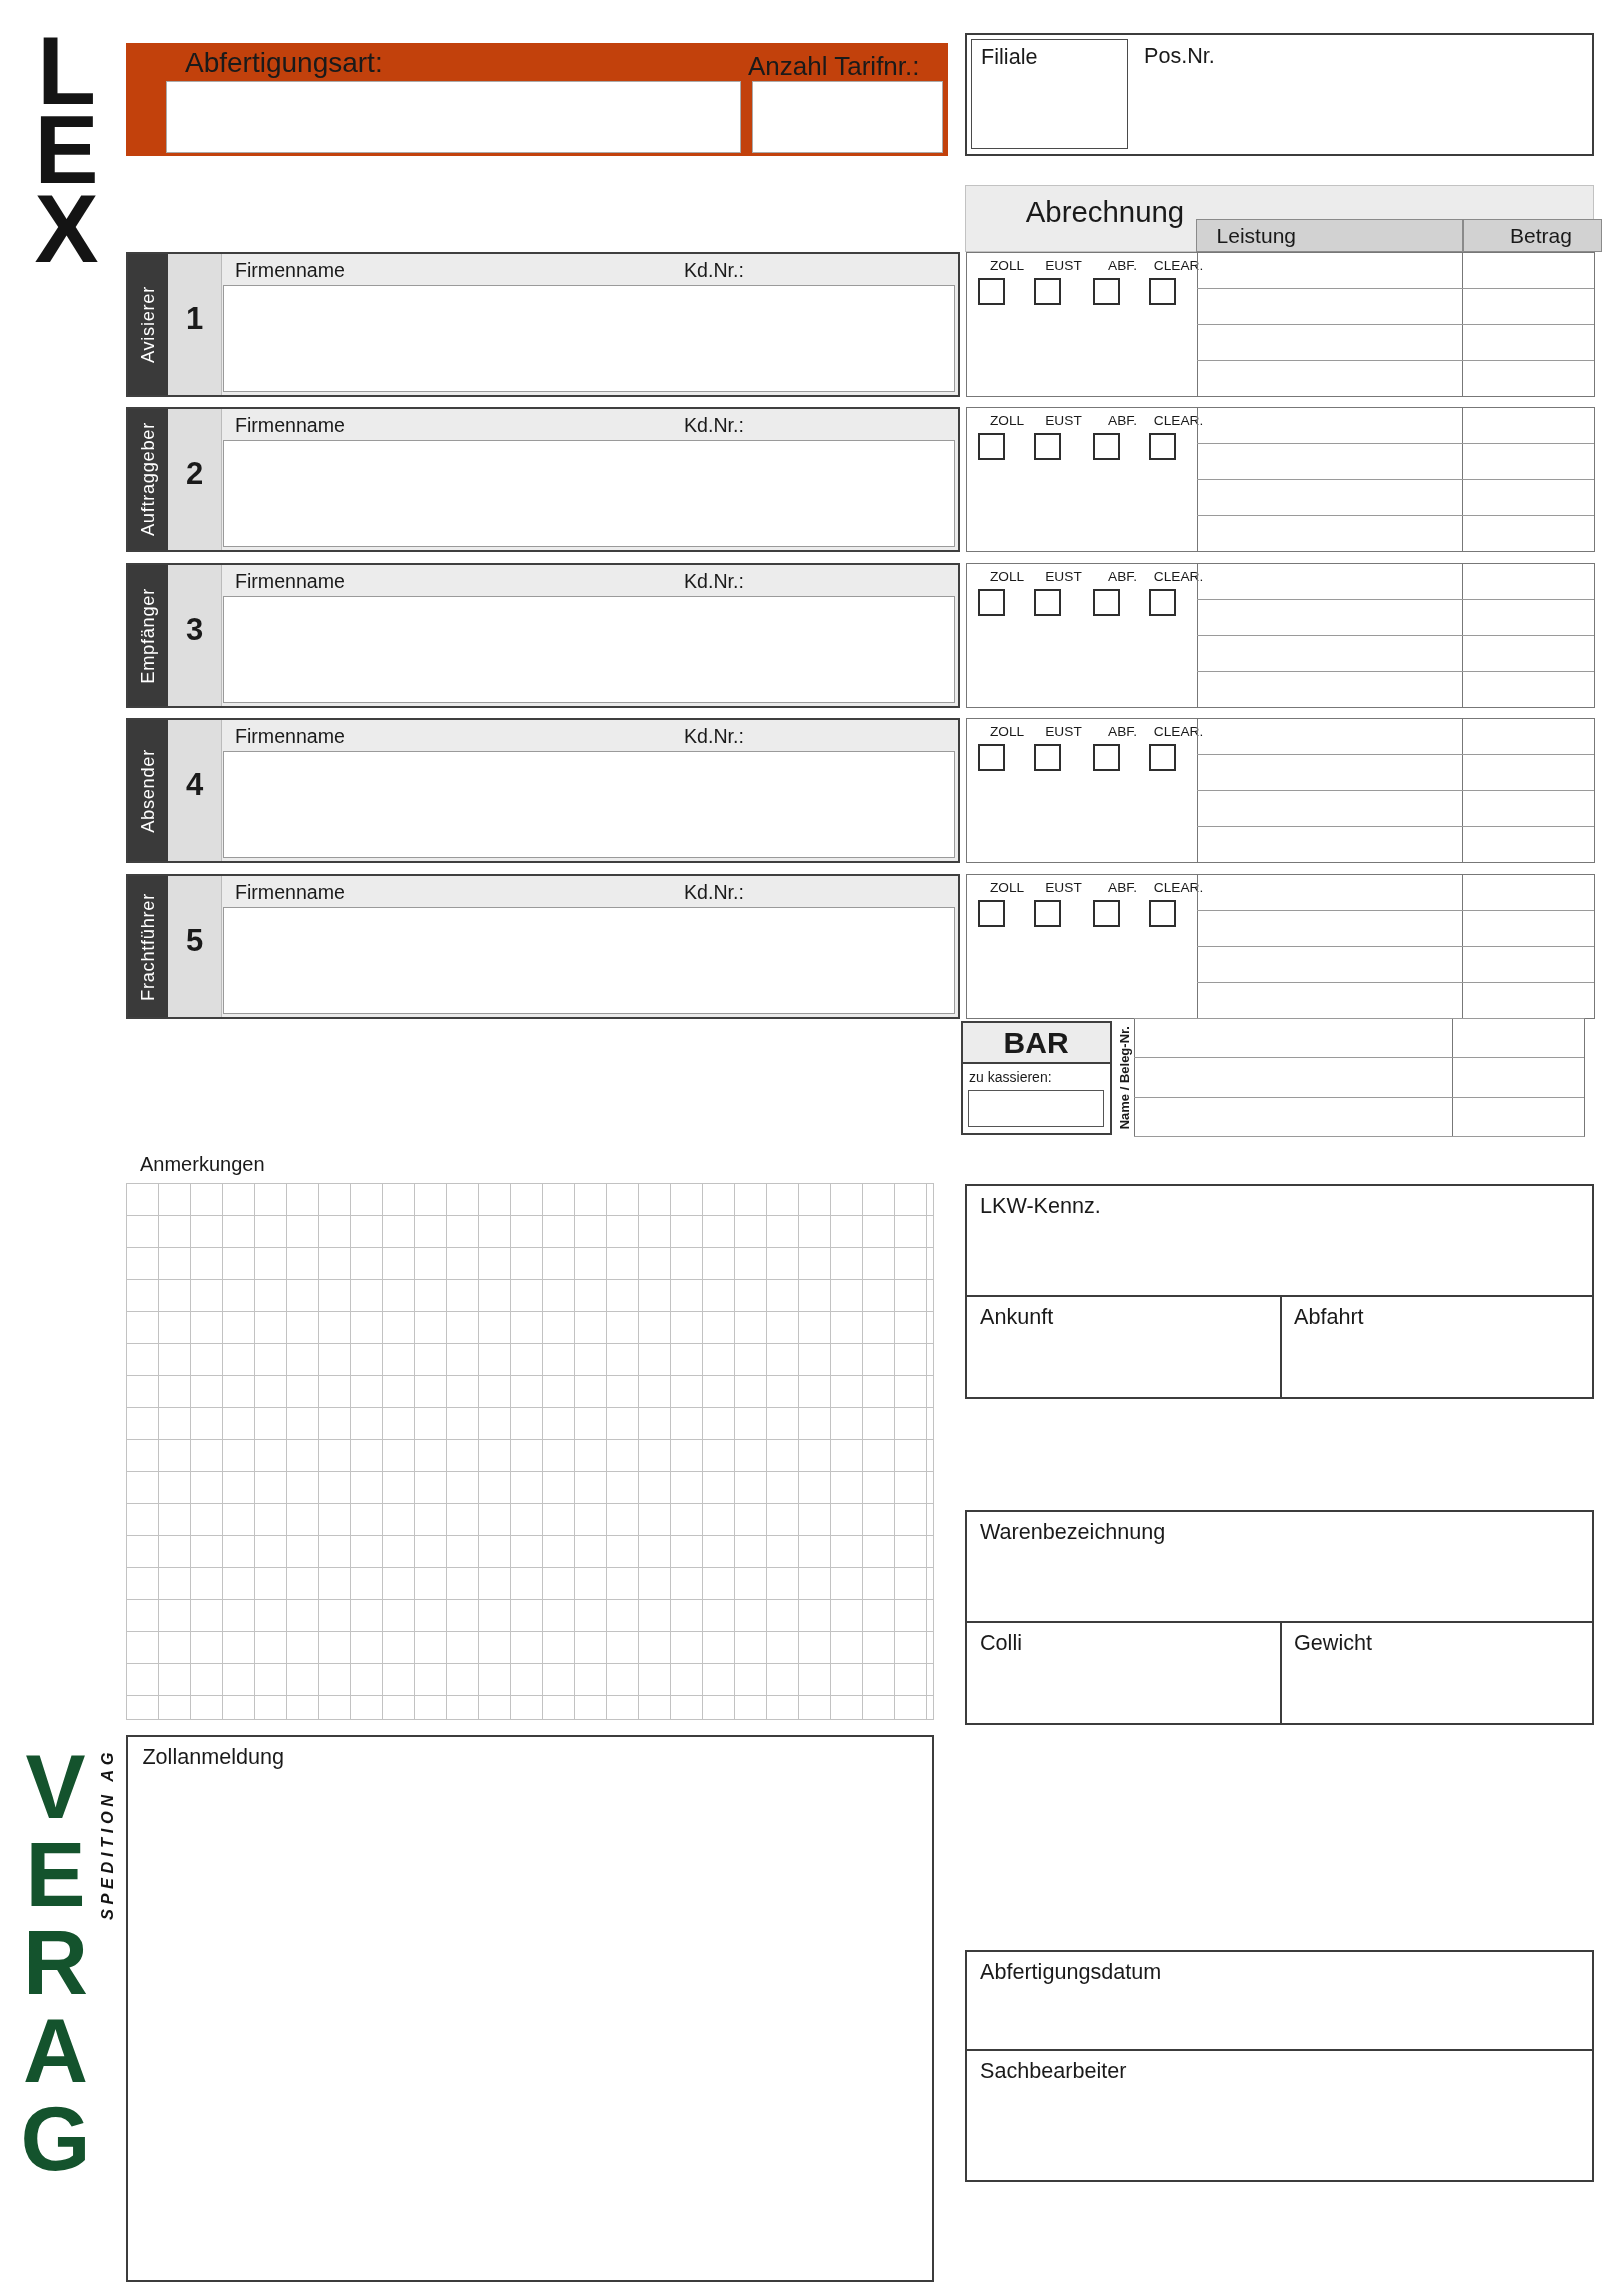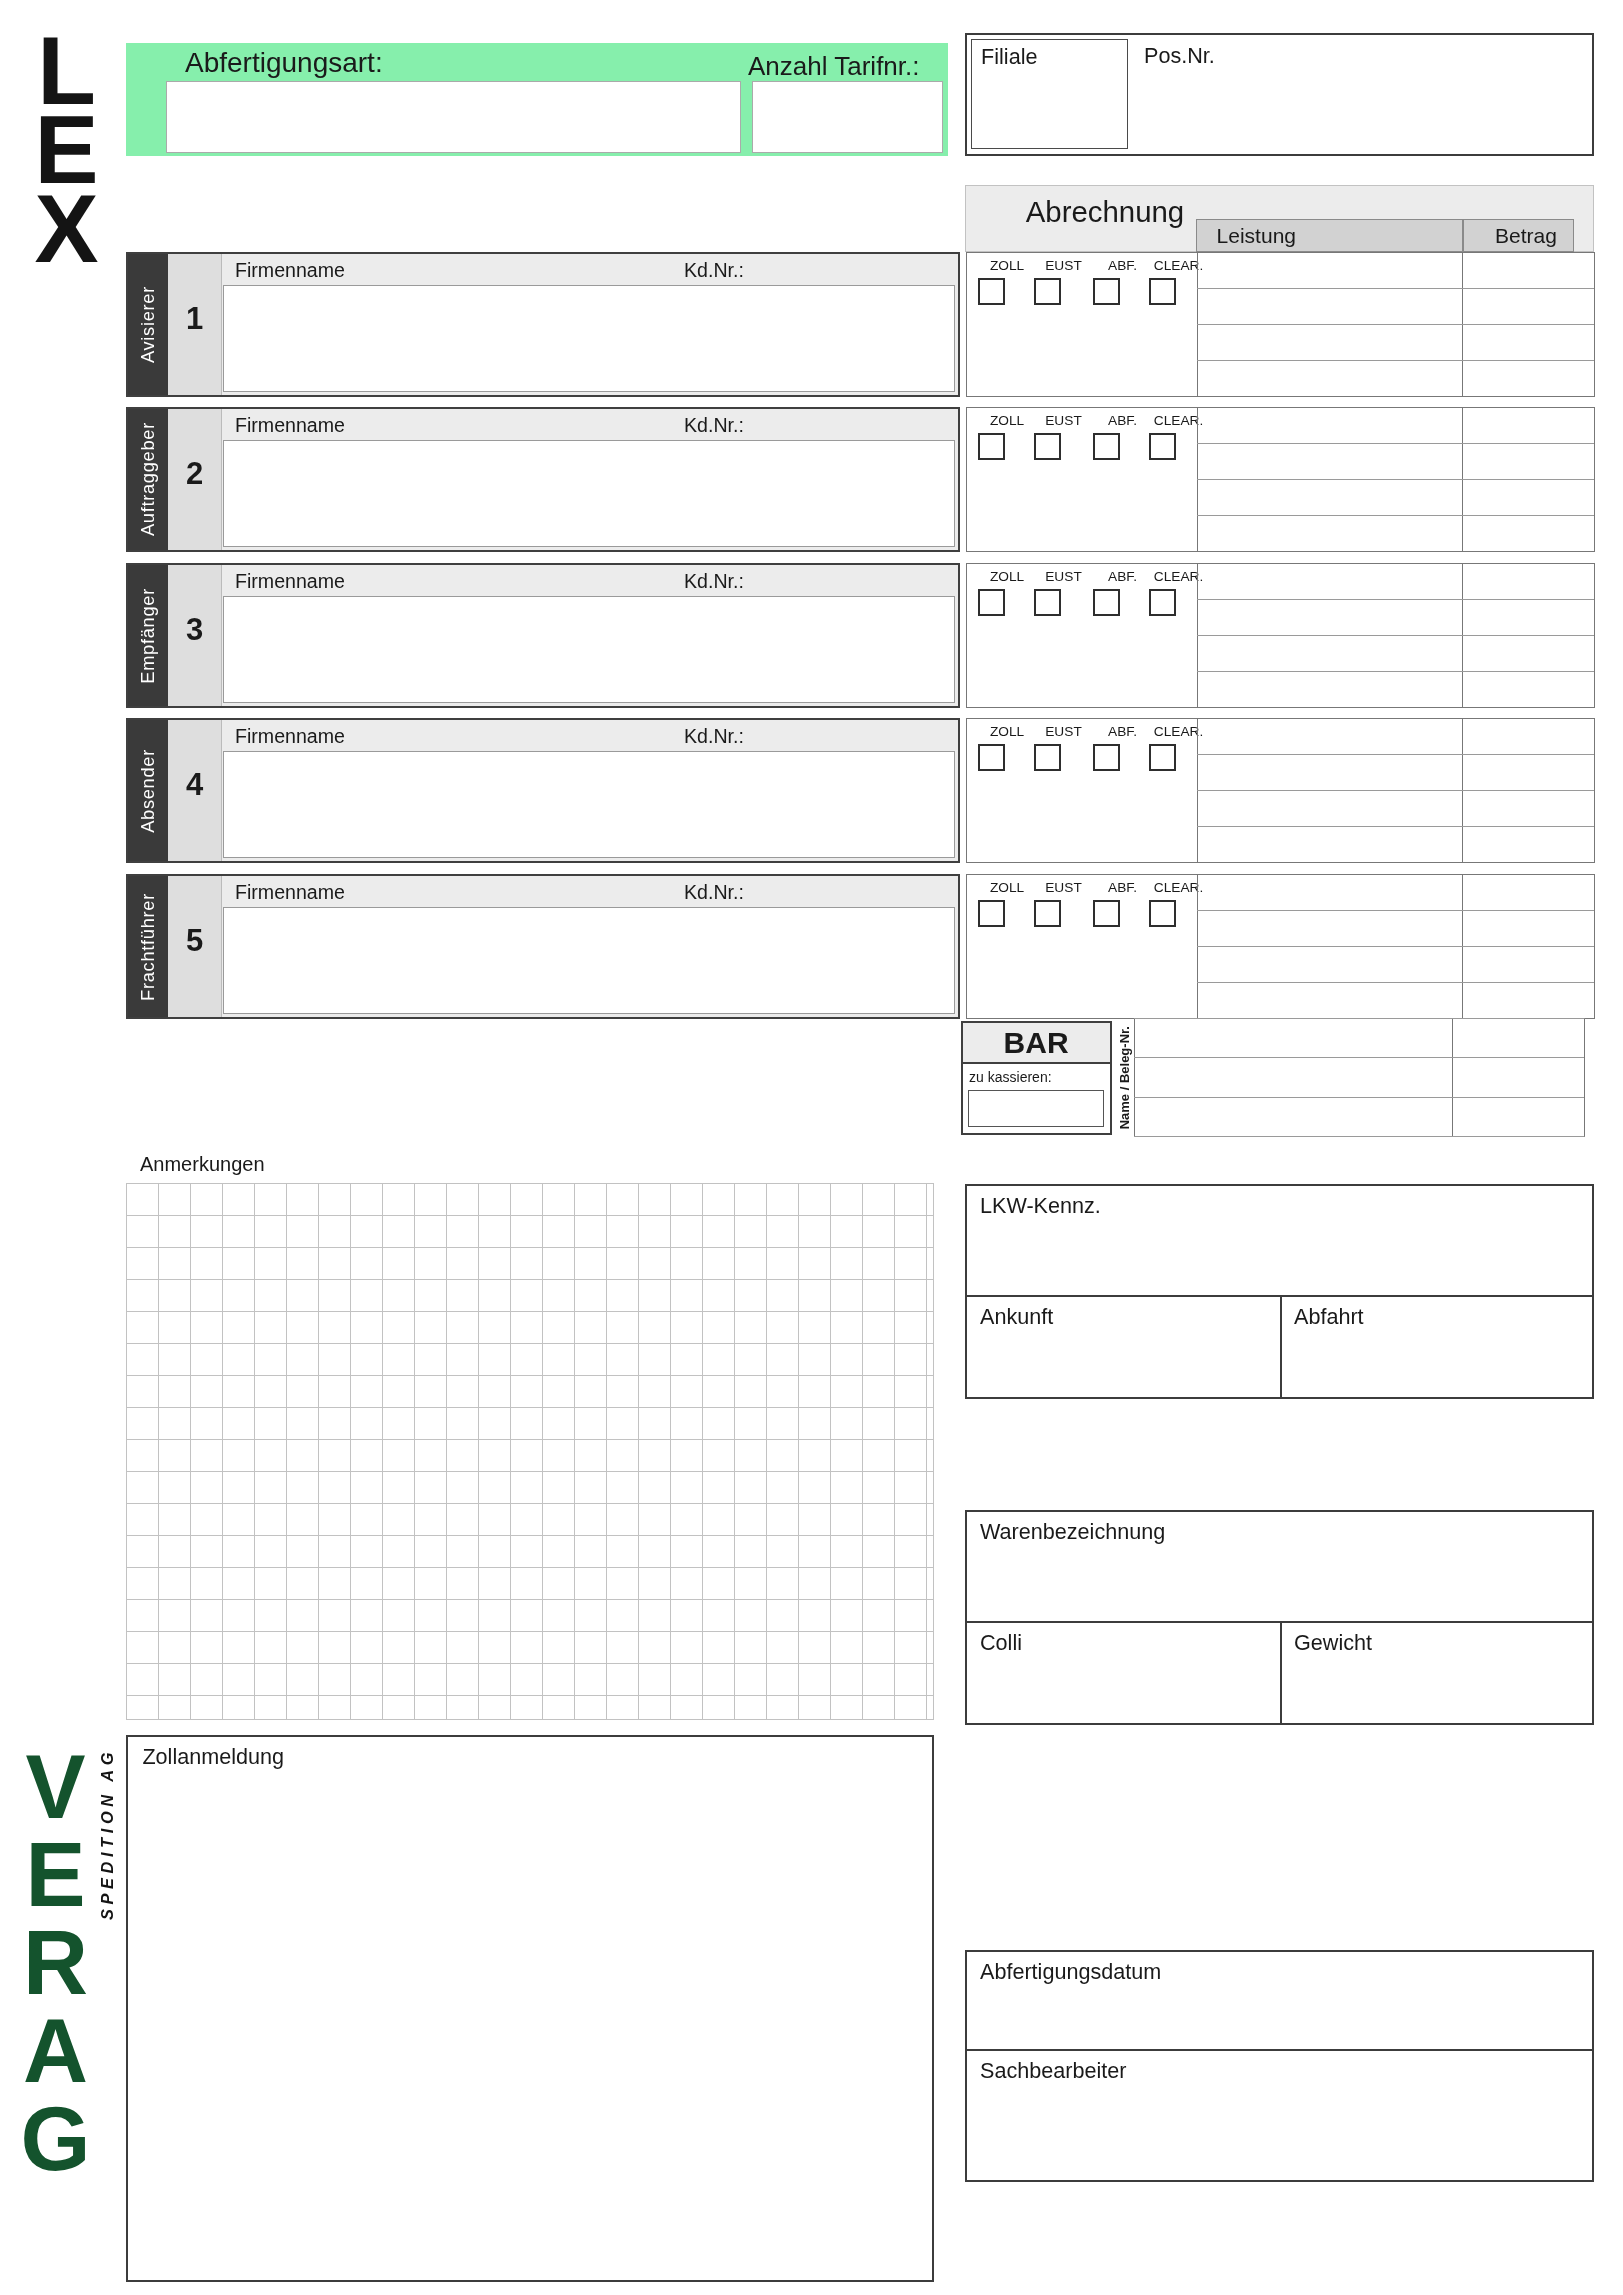--- a/index.html
+++ b/index.html
@@ -10,38 +10,38 @@
   .lex-logo { position: absolute; left: 26px; top: 31px; width: 81px; font-size: 96px; line-height: 79px;
               font-weight: 900; text-align: center; word-break: break-all; color: #141414; }
   .verag-logo { position: absolute; left: 17px; top: 1743px; width: 77px; font-size: 90px; line-height: 88px;
               font-weight: 900; text-align: center; word-break: break-all; color: #14532d; }
   .spedition { position: absolute; left: 93px; top: 1696px; width: 29px; height: 277px; display: flex; align-items: center; justify-content: center; }
   .spedition span { writing-mode: vertical-rl; transform: rotate(180deg); font-size: 16.4px; font-weight: bold; font-style: italic; letter-spacing: 4.6px; color: #141414; }
 
   .vtext { writing-mode: vertical-rl; transform: rotate(180deg); }
 
   
-  .top-band { position: absolute; left: 126px; top: 43px; width: 822px; height: 113px; background: #86efac; }
+  .top-band { position: absolute; left: 126px; top: 43px; width: 822px; height: 113px; background: #c2410c; }
   .abfert-label { position: absolute; left: 59px; top: 3.9px; font-size: 28px; }
   .abfert-input { position: absolute; left: 40px; top: 38px; width: 575px; height: 72px; background: #fff; border: 1.3px solid #aaa; }
   .anzahl-label { position: absolute; left: 622px; top: 7.9px; font-size: 26px; }
   .anzahl-input { position: absolute; left: 626px; top: 38px; width: 191px; height: 72px; background: #fff; border: 1.3px solid #aaa; }
 
   
   .filiale-box { position: absolute; left: 965px; top: 33px; width: 629px; height: 123px; border: 2px solid #3c3c3c; background: #fff; }
   .filiale-cell { position: absolute; left: 3.9px; top: 3.9px; width: 157px; height: 110px; border: 1.3px solid #4a4a4a; }
   .filiale-label { position: absolute; left: 9.2px; top: 3.9px; font-size: 21.6px; }
   .posnr-label { position: absolute; left: 177px; top: 7.9px; font-size: 21.6px; }
 
   
   .abrech-band { position: absolute; left: 965px; top: 185px; width: 629px; height: 67px; background: #ececec; border: 0.7px solid #c2c2c2; }
   .abrech-title { position: absolute; left: 15.7px; top: 9.2px; font-size: 29.4px; margin-left: 44px; }
   .col-head { position: absolute; top: 33px; height: 33px; background: #d2d2d2; border: 1.3px solid #8a8a8a; font-size: 21px; line-height: 31px; }
   .leistung-head { left: 230px; width: 267px; padding-left: 19.6px; }
-  .betrag-head { left: 497px; width: 111px; padding-left: 31px; }
+  .betrag-head { left: 497px; width: 139px; padding-left: 46px; }
 
   
   .party-block { position: absolute; left: 126px; width: 1468px; height: 145px; }
   .party-left { position: absolute; left: 0; top: 0; width: 834px; height: 145px; border: 2px solid #3f3f3f; display: flex; background: #ececec; }
   .role-strip { width: 40px; background: #3a3a3a; color: #fff; display: flex; align-items: center; justify-content: center; }
   .role-strip .vtext { font-size: 18.3px; letter-spacing: 0.7px; }
   .num-strip { width: 54px; background: #dedede; font-size: 31px; font-weight: bold; text-align: center; padding-top: 47px; border-right: 0.7px solid #bbb; }
   .field-area { flex: 1; position: relative; }
   .flabel { position: absolute; top: 5.2px; font-size: 19.6px; }
   .flabel.firmen { left: 13px; }

